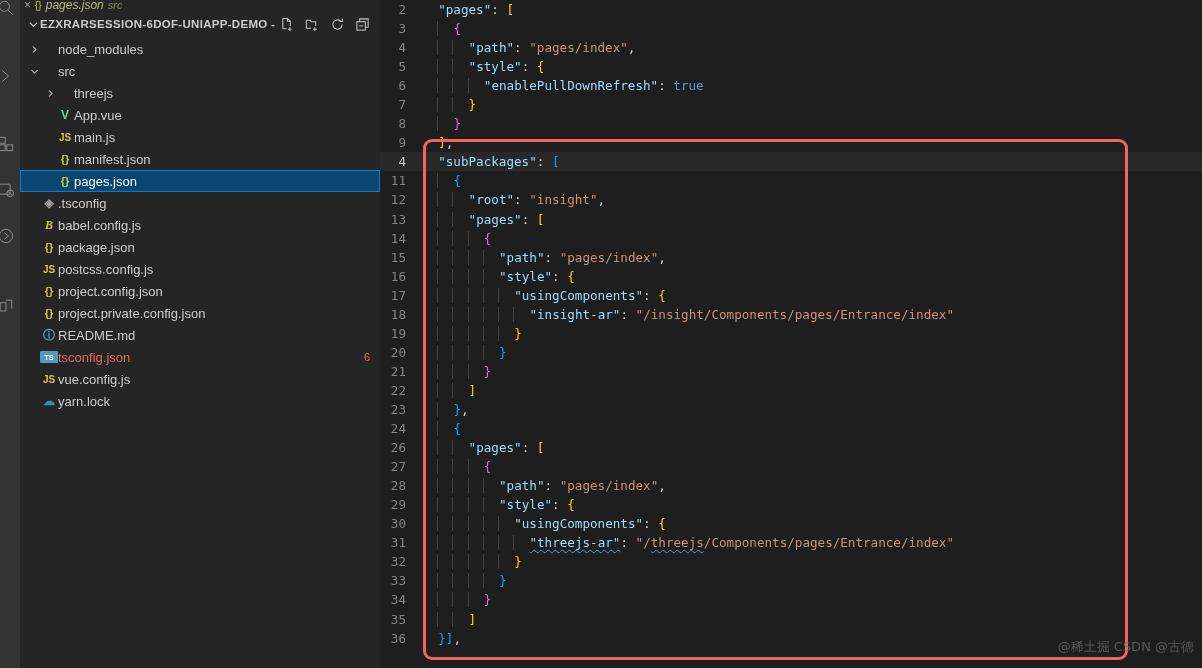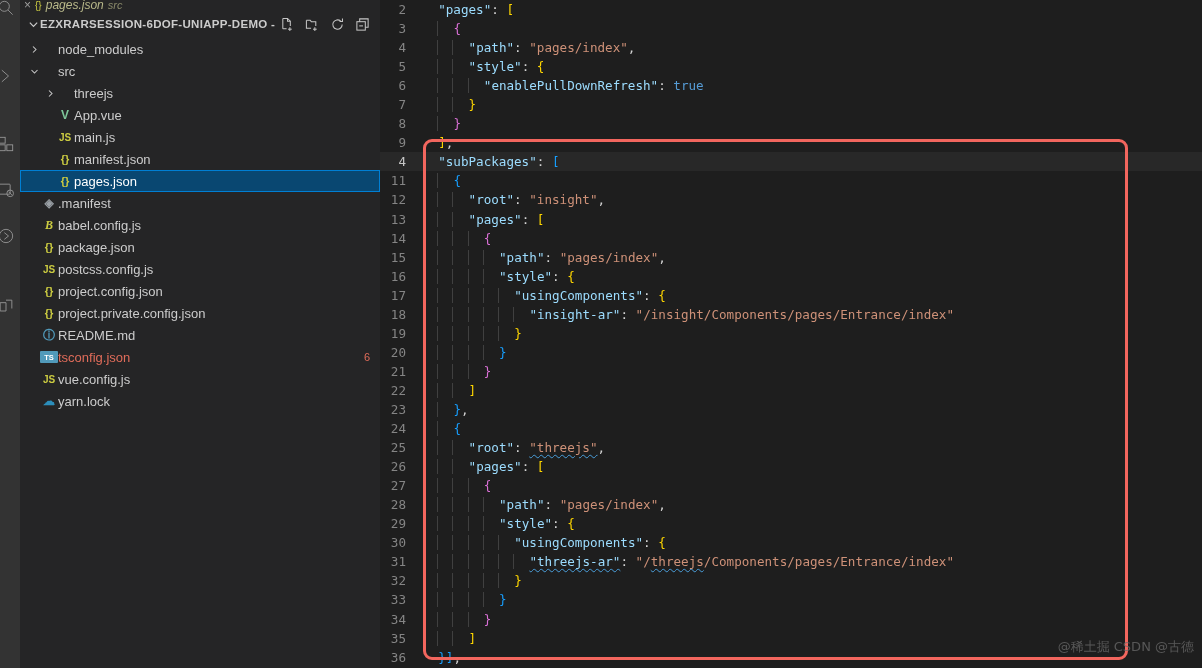--- a/index.html
+++ b/index.html
@@ -216,21 +216,21 @@
           <span class="lbl">manifest.json</span>
         </div>
         <div class="row selected" style="padding-left: 24px;">
           <span class="chev blank"></span>
           <span class="ficon i-json">{}</span>
           <span class="lbl">pages.json</span>
         </div>
         <div class="row" style="padding-left: 8px;">
           <span class="chev blank"></span>
           <span class="ficon i-git">◈</span>
-          <span class="lbl">.manifest</span>
+          <span class="lbl">.tsconfig</span>
         </div>
         <div class="row" style="padding-left: 8px;">
           <span class="chev blank"></span>
           <span class="ficon i-babel">B</span>
           <span class="lbl">babel.config.js</span>
         </div>
         <div class="row" style="padding-left: 8px;">
           <span class="chev blank"></span>
           <span class="ficon i-json">{}</span>
           <span class="lbl">package.json</span>
@@ -293,21 +293,20 @@
         <div class="cline"><span class="lnum">15</span><span class="ctext"><span class="guide" style="left: 15.2px;"></span><span class="guide" style="left: 30.4px;"></span><span class="guide" style="left: 45.6px;"></span><span class="guide" style="left: 60.8px;"></span><span style="padding-left: 76px; display: inline-block;"><span class="k">"path"</span><span class="p">: </span><span class="s">"pages/index"</span><span class="p">,</span></span></span></div>
         <div class="cline"><span class="lnum">16</span><span class="ctext"><span class="guide" style="left: 15.2px;"></span><span class="guide" style="left: 30.4px;"></span><span class="guide" style="left: 45.6px;"></span><span class="guide" style="left: 60.8px;"></span><span style="padding-left: 76px; display: inline-block;"><span class="k">"style"</span><span class="p">: </span><span class="b0">{</span></span></span></div>
         <div class="cline"><span class="lnum">17</span><span class="ctext"><span class="guide" style="left: 15.2px;"></span><span class="guide" style="left: 30.4px;"></span><span class="guide" style="left: 45.6px;"></span><span class="guide" style="left: 60.8px;"></span><span class="guide" style="left: 76px;"></span><span style="padding-left: 91.2px; display: inline-block;"><span class="k">"usingComponents"</span><span class="p">: </span><span class="b0">{</span></span></span></div>
         <div class="cline"><span class="lnum">18</span><span class="ctext"><span class="guide" style="left: 15.2px;"></span><span class="guide" style="left: 30.4px;"></span><span class="guide" style="left: 45.6px;"></span><span class="guide" style="left: 60.8px;"></span><span class="guide" style="left: 76px;"></span><span class="guide" style="left: 91.2px;"></span><span style="padding-left: 106.4px; display: inline-block;"><span class="k">"insight-ar"</span><span class="p">: </span><span class="s">"/insight/Components/pages/Entrance/index"</span></span></span></div>
         <div class="cline"><span class="lnum">19</span><span class="ctext"><span class="guide" style="left: 15.2px;"></span><span class="guide" style="left: 30.4px;"></span><span class="guide" style="left: 45.6px;"></span><span class="guide" style="left: 60.8px;"></span><span class="guide" style="left: 76px;"></span><span style="padding-left: 91.2px; display: inline-block;"><span class="b0">}</span></span></span></div>
         <div class="cline"><span class="lnum">20</span><span class="ctext"><span class="guide" style="left: 15.2px;"></span><span class="guide" style="left: 30.4px;"></span><span class="guide" style="left: 45.6px;"></span><span class="guide" style="left: 60.8px;"></span><span style="padding-left: 76px; display: inline-block;"><span class="b2">}</span></span></span></div>
         <div class="cline"><span class="lnum">21</span><span class="ctext"><span class="guide" style="left: 15.2px;"></span><span class="guide" style="left: 30.4px;"></span><span class="guide" style="left: 45.6px;"></span><span style="padding-left: 60.8px; display: inline-block;"><span class="b1">}</span></span></span></div>
         <div class="cline"><span class="lnum">22</span><span class="ctext"><span class="guide" style="left: 15.2px;"></span><span class="guide" style="left: 30.4px;"></span><span style="padding-left: 45.6px; display: inline-block;"><span class="b0">]</span></span></span></div>
         <div class="cline"><span class="lnum">23</span><span class="ctext"><span class="guide" style="left: 15.2px;"></span><span style="padding-left: 30.4px; display: inline-block;"><span class="b2">}</span><span class="p">,</span></span></span></div>
         <div class="cline"><span class="lnum">24</span><span class="ctext"><span class="guide" style="left: 15.2px;"></span><span style="padding-left: 30.4px; display: inline-block;"><span class="b2">{</span></span></span></div>
-        <div class="cline"><span class="lnum">25</span><span class="ctext"><span class="guide" style="left: 15.2px;"></span><span class="guide" style="left: 30.4px;"></span><span style="padding-left: 45.6px; display: inline-block;"><span class="k">"root"</span><span class="p">: </span><span class="s sq">"threejs"</span><span class="p">,</span></span></span></div>
         <div class="cline"><span class="lnum">26</span><span class="ctext"><span class="guide" style="left: 15.2px;"></span><span class="guide" style="left: 30.4px;"></span><span style="padding-left: 45.6px; display: inline-block;"><span class="k">"pages"</span><span class="p">: </span><span class="b0">[</span></span></span></div>
         <div class="cline"><span class="lnum">27</span><span class="ctext"><span class="guide" style="left: 15.2px;"></span><span class="guide" style="left: 30.4px;"></span><span class="guide" style="left: 45.6px;"></span><span style="padding-left: 60.8px; display: inline-block;"><span class="b1">{</span></span></span></div>
         <div class="cline"><span class="lnum">28</span><span class="ctext"><span class="guide" style="left: 15.2px;"></span><span class="guide" style="left: 30.4px;"></span><span class="guide" style="left: 45.6px;"></span><span class="guide" style="left: 60.8px;"></span><span style="padding-left: 76px; display: inline-block;"><span class="k">"path"</span><span class="p">: </span><span class="s">"pages/index"</span><span class="p">,</span></span></span></div>
         <div class="cline"><span class="lnum">29</span><span class="ctext"><span class="guide" style="left: 15.2px;"></span><span class="guide" style="left: 30.4px;"></span><span class="guide" style="left: 45.6px;"></span><span class="guide" style="left: 60.8px;"></span><span style="padding-left: 76px; display: inline-block;"><span class="k">"style"</span><span class="p">: </span><span class="b0">{</span></span></span></div>
         <div class="cline"><span class="lnum">30</span><span class="ctext"><span class="guide" style="left: 15.2px;"></span><span class="guide" style="left: 30.4px;"></span><span class="guide" style="left: 45.6px;"></span><span class="guide" style="left: 60.8px;"></span><span class="guide" style="left: 76px;"></span><span style="padding-left: 91.2px; display: inline-block;"><span class="k">"usingComponents"</span><span class="p">: </span><span class="b0">{</span></span></span></div>
         <div class="cline"><span class="lnum">31</span><span class="ctext"><span class="guide" style="left: 15.2px;"></span><span class="guide" style="left: 30.4px;"></span><span class="guide" style="left: 45.6px;"></span><span class="guide" style="left: 60.8px;"></span><span class="guide" style="left: 76px;"></span><span class="guide" style="left: 91.2px;"></span><span style="padding-left: 106.4px; display: inline-block;"><span class="k sq">"threejs-ar"</span><span class="p">: </span><span class="s"><span>"/</span><span class="sq">threejs</span><span>/Components/pages/Entrance/index"</span></span></span></span></div>
         <div class="cline"><span class="lnum">32</span><span class="ctext"><span class="guide" style="left: 15.2px;"></span><span class="guide" style="left: 30.4px;"></span><span class="guide" style="left: 45.6px;"></span><span class="guide" style="left: 60.8px;"></span><span class="guide" style="left: 76px;"></span><span style="padding-left: 91.2px; display: inline-block;"><span class="b0">}</span></span></span></div>
         <div class="cline"><span class="lnum">33</span><span class="ctext"><span class="guide" style="left: 15.2px;"></span><span class="guide" style="left: 30.4px;"></span><span class="guide" style="left: 45.6px;"></span><span class="guide" style="left: 60.8px;"></span><span style="padding-left: 76px; display: inline-block;"><span class="b2">}</span></span></span></div>
         <div class="cline"><span class="lnum">34</span><span class="ctext"><span class="guide" style="left: 15.2px;"></span><span class="guide" style="left: 30.4px;"></span><span class="guide" style="left: 45.6px;"></span><span style="padding-left: 60.8px; display: inline-block;"><span class="b1">}</span></span></span></div>
         <div class="cline"><span class="lnum">35</span><span class="ctext"><span class="guide" style="left: 15.2px;"></span><span class="guide" style="left: 30.4px;"></span><span style="padding-left: 45.6px; display: inline-block;"><span class="b0">]</span></span></span></div>

